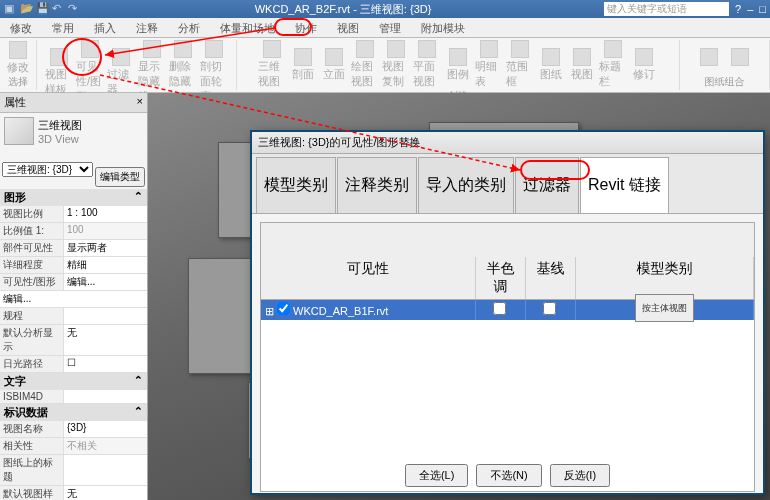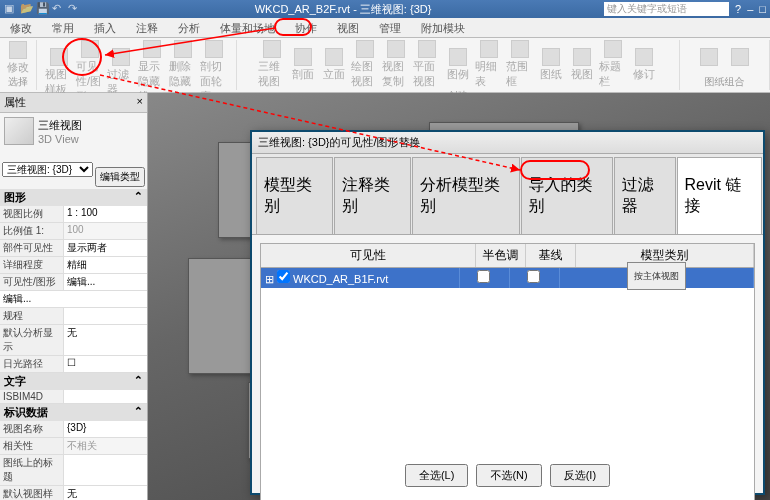--- a/index.html
+++ b/index.html
@@ -36,21 +36,21 @@
 .canvas .blocks{position:absolute;inset:10px;}
 .canvas .blk{position:absolute;background:#999;border:1px solid #555;box-shadow:2px 2px 4px rgba(0,0,0,.3);}
 .dialog{position:absolute;left:250px;top:130px;width:515px;height:365px;background:#f4f4f4;border:2px solid #0c4a6e;box-shadow:3px 3px 10px rgba(0,0,0,.4);}
 .dialog .dtitle{background:linear-gradient(#eee,#ddd);padding:3px 6px;font-size:11px;border-bottom:1px solid #aaa;}
 .dialog .dtabs{display:flex;background:#e8e8e8;border-bottom:1px solid #aaa;padding-top:3px;padding-left:4px;}
 .dialog .dtab{padding:17px 7px;font-size:16px;border:1px solid #aaa;border-bottom:none;background:#e0e0e0;margin-right:1px;cursor:pointer;}
 .dialog .dtab.active{background:#fff;}
 .dialog .dbody{padding:8px;height:calc(100% - 75px);}
 .dialog .tbl{width:100%;background:#fff;border:1px solid #aaa;height:100%;}
 .dialog .tbl .thdr{display:flex;background:#eee;border-bottom:1px solid #aaa;}
-.dialog .tbl .thdr div{padding:3px 5px;font-size:12px;border-right:1px solid #ccc;text-align:center;}
+.dialog .tbl .thdr div{padding:3px 5px;font-size:14px;border-right:1px solid #ccc;text-align:center;margin-top:34px;}
 .dialog .tbl .trow{display:flex;background:#3d72c9;color:#fff;}
 .dialog .tbl .trow div{padding:2px 4px;font-size:10px;border-right:1px solid #5a8cd8;}
 .dialog .tbl .trow input[type=checkbox]{margin-right:3px;}
 .dialog .tbl .trow .bypath{background:#eee;color:#333;padding:8px 6px;font-size:9px;border:1px solid #888;}
 .dialog .dfoot{position:absolute;bottom:6px;left:0;right:0;display:flex;justify-content:center;gap:8px;padding:0 10px;}
 .dialog .dfoot button{padding:2px 12px;font-size:11px;}
 .redcirc{position:absolute;border:2px solid red;border-radius:50%;pointer-events:none;}
 svg.arrow{position:absolute;top:0;left:0;pointer-events:none;}
 </style>
 </head>
@@ -291,35 +291,34 @@
       <div class="blk" style="left:15%;top:72%;width:25%;height:20%"></div>
     </div>
   </div>
 </div>
 
 <div class="dialog">
   <div class="dtitle">三维视图: {3D}的可见性/图形替换</div>
   <div class="dtabs">
     <div class="dtab">模型类别</div>
     <div class="dtab">注释类别</div>
-    <div class="dtab">分析模型类别</div>
     <div class="dtab">导入的类别</div>
     <div class="dtab">过滤器</div>
     <div class="dtab active">Revit 链接</div>
   </div>
   <div class="dbody">
     <div class="tbl">
       <div class="thdr">
         <div style="width:215px">可见性</div>
         <div style="width:50px">半色调</div>
         <div style="width:50px">基线</div>
         <div style="flex:1">模型类别</div>
       </div>
       <div class="trow">
-        <div style="width:199px"><span>⊞</span> <input type="checkbox" checked="" style=""><span>WKCD_AR_B1F.rvt</span></div>
+        <div style="width:215px"><span>⊞</span> <input type="checkbox" checked="" style=""><span>WKCD_AR_B1F.rvt</span></div>
         <div style="width:50px;text-align:center"><input type="checkbox" style=""></div>
         <div style="width:50px;text-align:center"><input type="checkbox" style=""></div>
         <div style="flex:1;text-align:center"><span class="bypath">按主体视图</span></div>
       </div>
     </div>
   </div>
   <div class="dfoot">
     <button>全选(L)</button>
     <button>不选(N)</button>
     <button>反选(I)</button>

